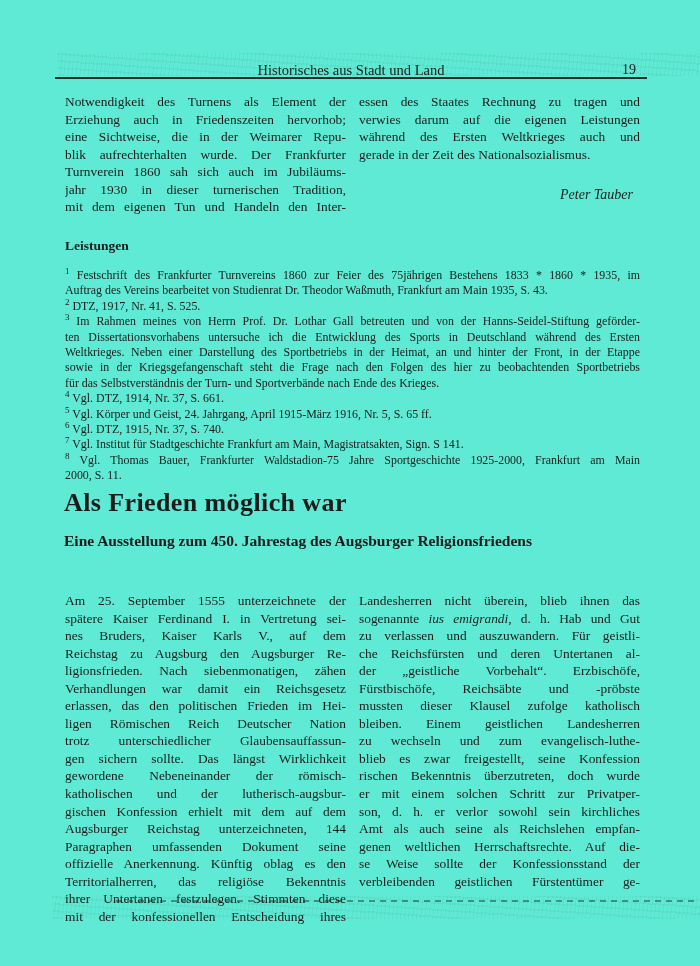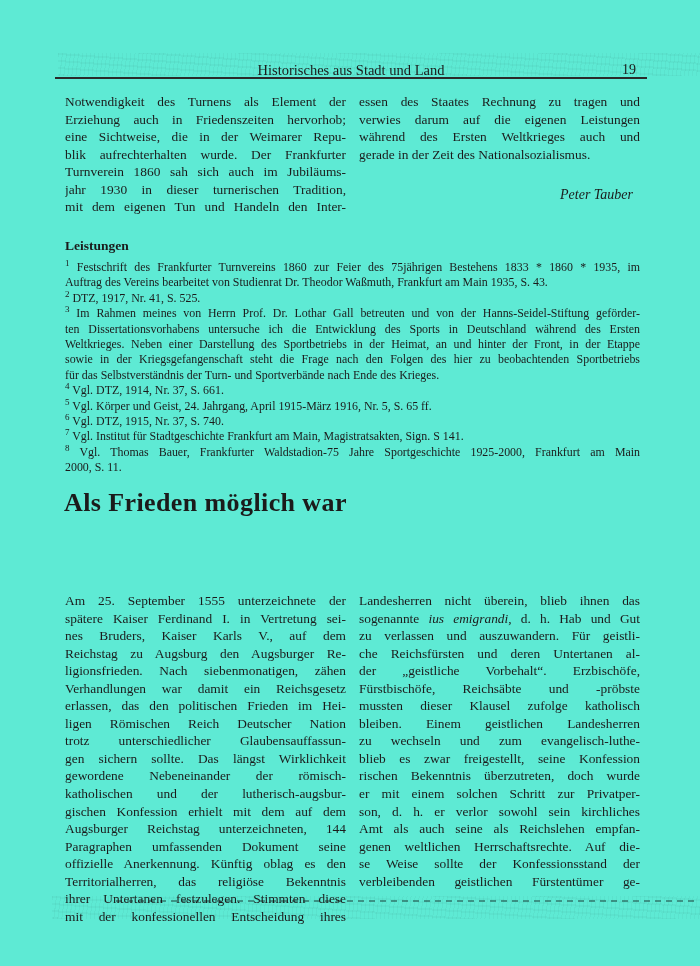--- a/index.html
+++ b/index.html
@@ -44,21 +44,21 @@
   .body-cols  { top:573px;margin-top:19px; }
 
   .author {
     position:absolute; top:187px; left:359px; width:281px;
     text-align:right; padding-right:7px; box-sizing:border-box;
     font-style:italic; font-size:14px;
   }
 
   
   .notes-heading { position:absolute; top:238px; left:65px; font-weight:bold; font-size:13.5px; }
-  .notes { position:absolute; top:260px; left:65px; width:575px; font-size:11.9px; }
+  .notes { position:absolute; top:268px; left:65px; width:575px; font-size:11.9px; }
   .notes .line { height:15.4px; line-height:15.4px; }
   .notes sup { font-size:9px; line-height:0; vertical-align:super; }
 
   
   .article-title {
     position:absolute; top:488px; left:64px; white-space:nowrap;
     font-size:26px; font-weight:bold; letter-spacing:0.4px;
   }
   .article-subtitle {
     position:absolute; top:532px; left:64px; white-space:nowrap;
@@ -109,20 +109,21 @@
       <div class="line end">für das Selbstverständnis der Turn- und Sportverbände nach Ende des Krieges.</div>
       <div class="line end"><sup>4</sup> Vgl. DTZ, 1914, Nr. 37, S. 661.</div>
       <div class="line end"><sup>5</sup> Vgl. Körper und Geist, 24. Jahrgang, April 1915-März 1916, Nr. 5, S. 65 ff.</div>
       <div class="line end"><sup>6</sup> Vgl. DTZ, 1915, Nr. 37, S. 740.</div>
       <div class="line end"><sup>7</sup> Vgl. Institut für Stadtgeschichte Frankfurt am Main, Magistratsakten, Sign. S 141.</div>
       <div class="line"><sup>8</sup> Vgl. Thomas Bauer, Frankfurter Waldstadion-75 Jahre Sportgeschichte 1925-2000, Frankfurt am Main</div>
       <div class="line end">2000, S. 11.</div>
     </div>
 
   <h1 class="article-title layer" style="margin:0;">Als Frieden möglich war</h1>
+  <h2 class="article-subtitle layer" style="margin:0;">Eine Ausstellung zum 450. Jahrestag des Augsburger Religionsfriedens</h2>
 
   <div class="cols body-cols layer">
     <div class="col">
         <div class="line">Am 25. September 1555 unterzeichnete der</div>
         <div class="line">spätere Kaiser Ferdinand I. in Vertretung sei-</div>
         <div class="line">nes Bruders, Kaiser Karls V., auf dem</div>
         <div class="line">Reichstag zu Augsburg den Augsburger Re-</div>
         <div class="line">ligionsfrieden. Nach siebenmonatigen, zähen</div>
         <div class="line">Verhandlungen war damit ein Reichsgesetz</div>
         <div class="line">erlassen, das den politischen Frieden im Hei-</div>

